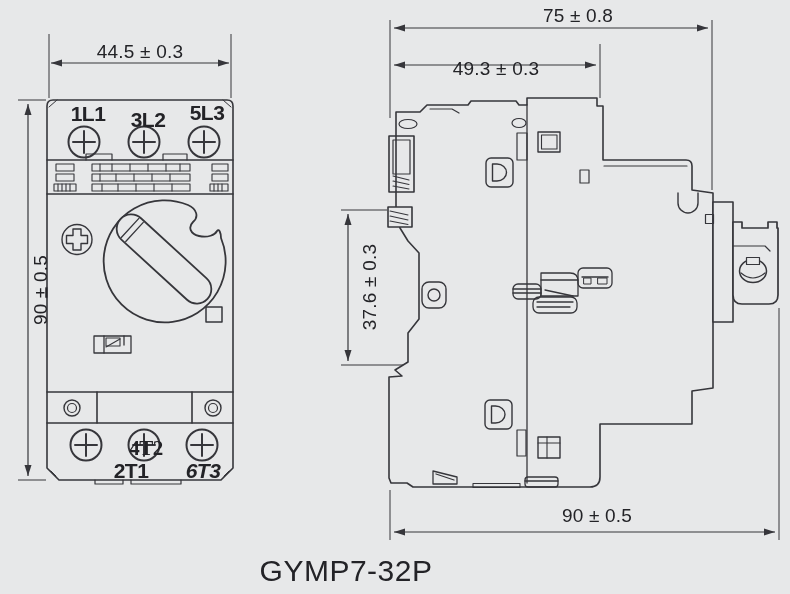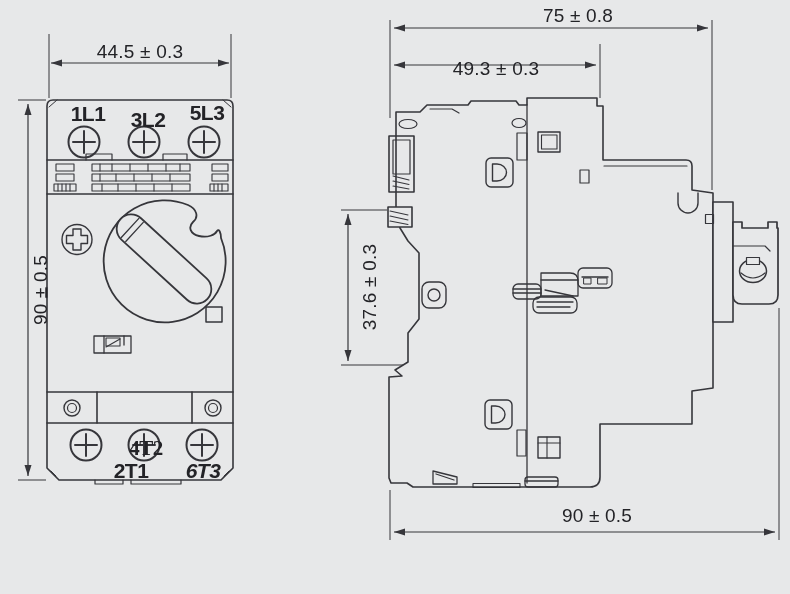--- a/index.html
+++ b/index.html
@@ -200,14 +200,15 @@
   <div class="lbl dim rot" style="left:369px;top:287px;">37.6 ± 0.3</div>
   <div class="lbl dim" style="left:597px;top:515px;">90 ± 0.5</div>
 
   <div class="lbl term" style="left:88px;top:113px;">1L1</div>
   <div class="lbl term" style="left:148px;top:119px;">3L2</div>
   <div class="lbl term" style="left:207px;top:112px;">5L3</div>
   <div class="lbl term" style="left:87px;top:470px;margin-left:44px;">2T1</div>
   <div class="lbl term" style="left:146px;top:448px;font-family:Liberation Serif, serif;">4T2</div>
   <div class="lbl term" style="left:203px;top:470px;font-style:italic;">6T3</div>
 
+  <div class="lbl caption" style="left:346px;top:571px;">GYMP7-32P</div>
 
 </div>
 
 </body></html>

